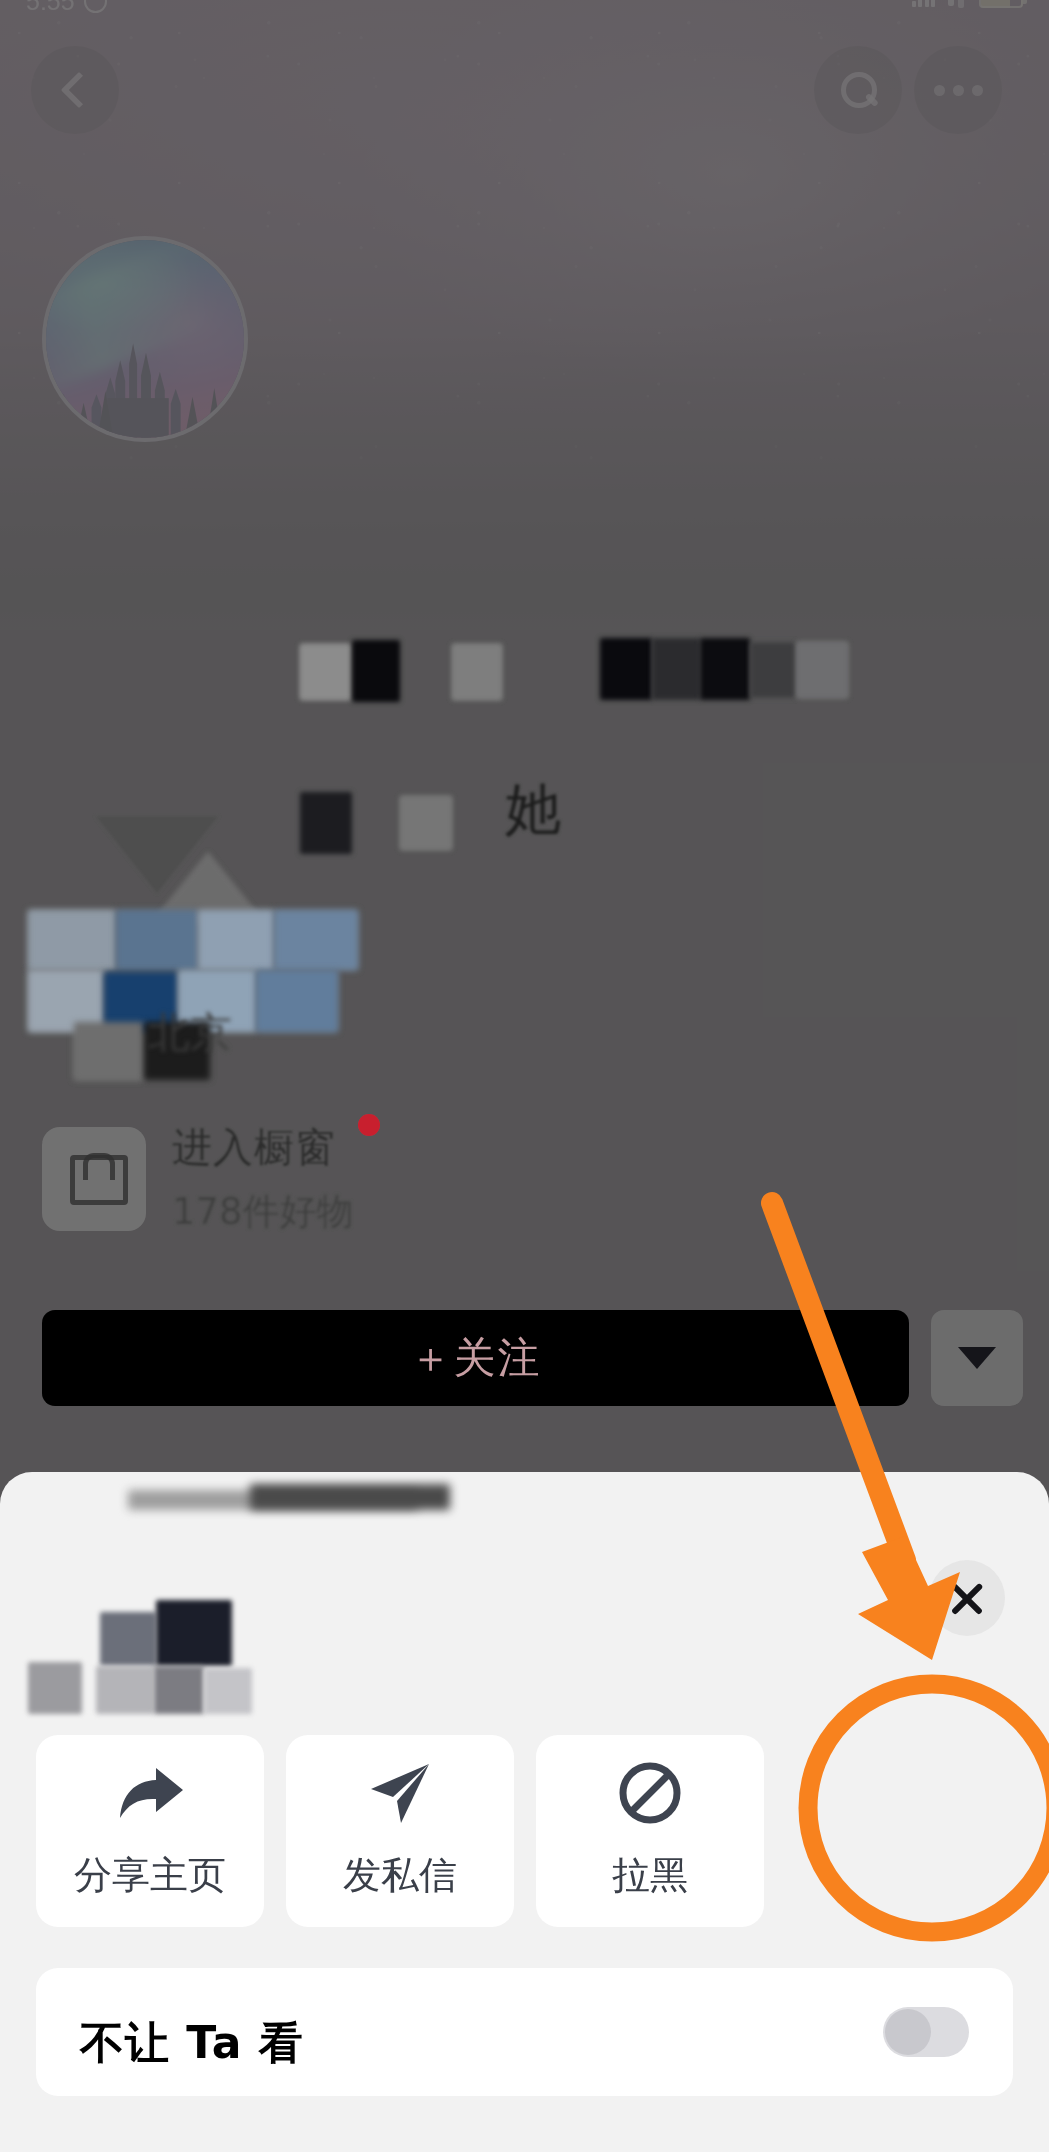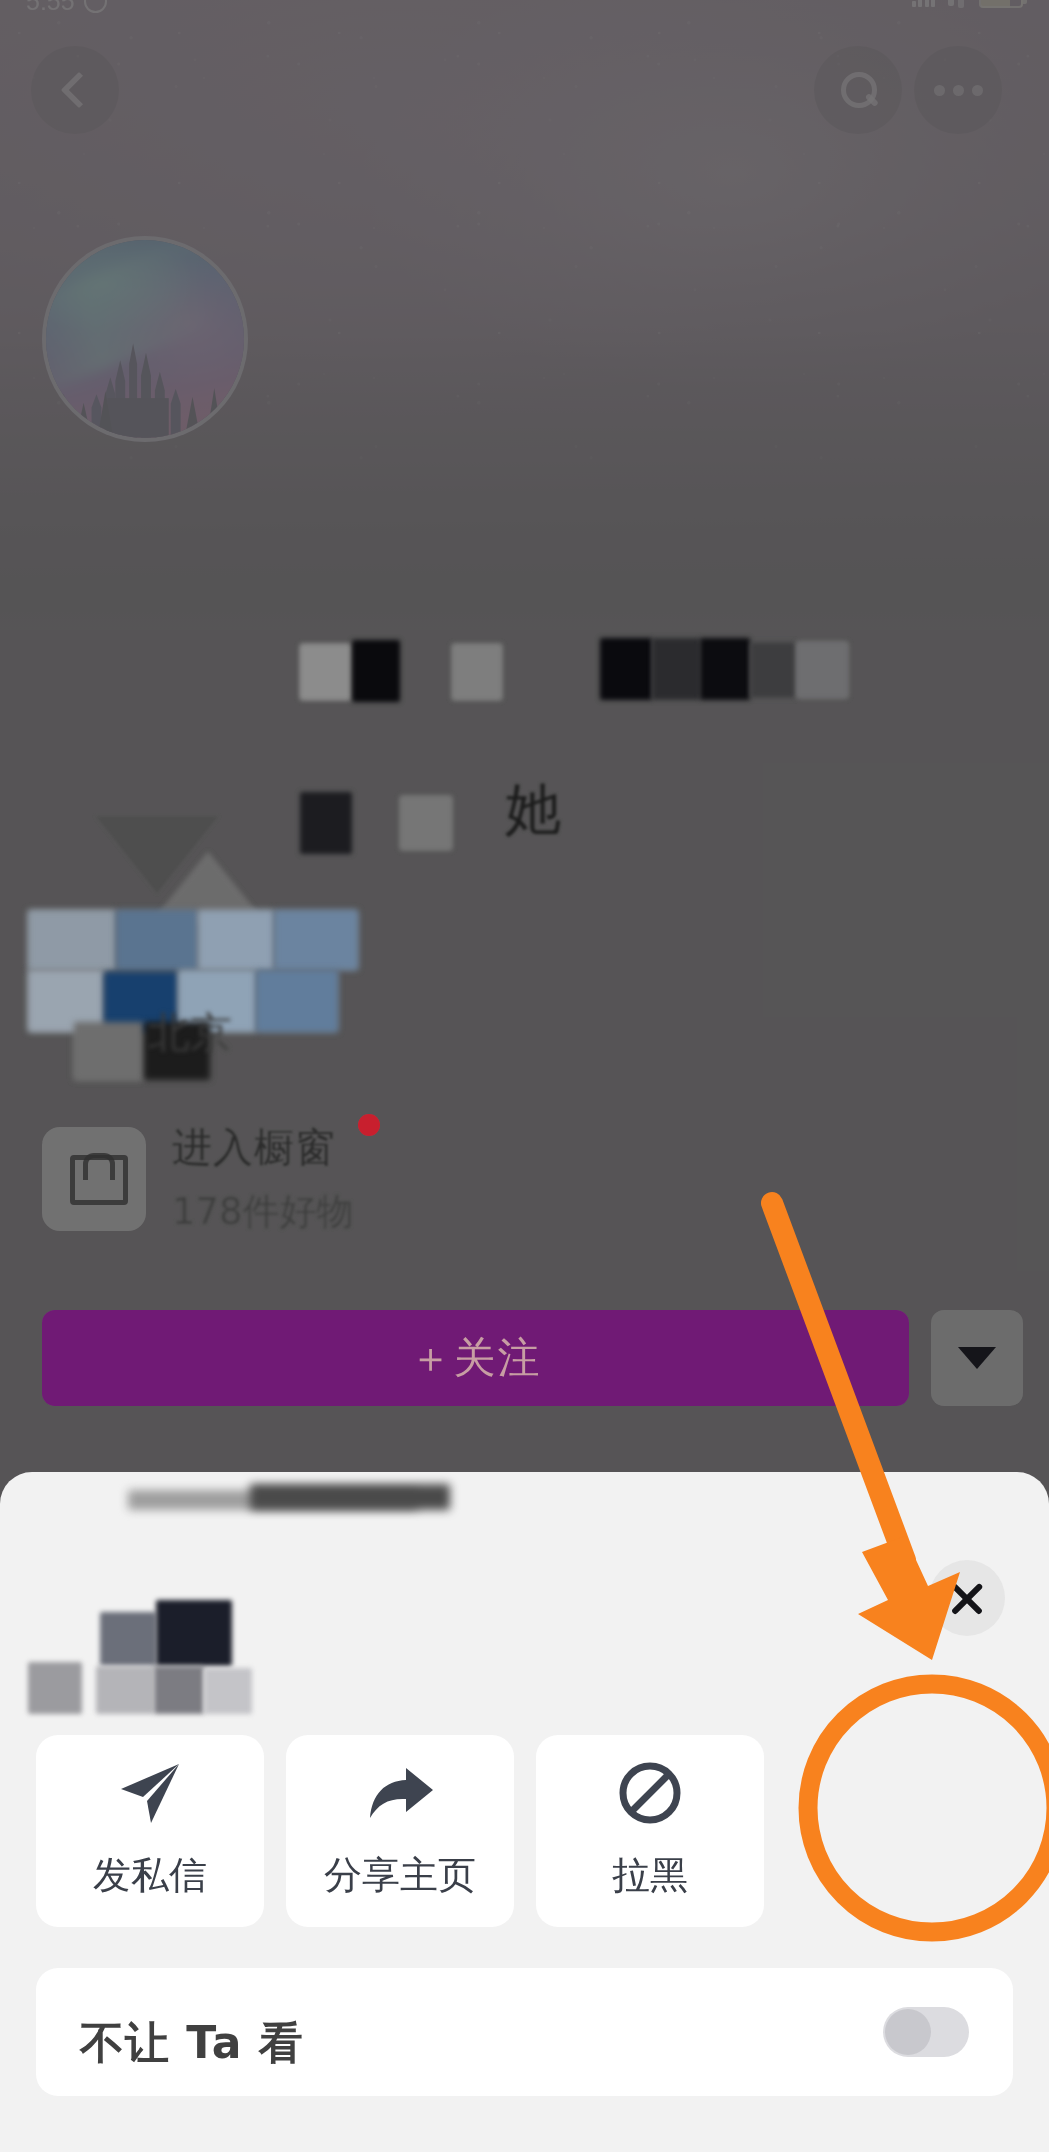--- a/index.html
+++ b/index.html
@@ -174,21 +174,21 @@
     font-family:"DejaVu Sans",sans-serif;
   }
   .sc-dot{
     position:absolute; right:-26px; top:-6px; width:22px;height:22px;border-radius:50%;
     background:#c81f2e;
   }
 
   
   .follow-row{ position:absolute; left:42px; top:690px; display:flex; gap:22px; align-items:center; }
   .follow-btn{
-    width:867px;height:96px;border-radius:13px;background:#701a75;
+    width:867px;height:96px;border-radius:13px;background:#000000;
     display:flex;align-items:center;justify-content:center;
     font-size:42px;color:#c79ea3;letter-spacing:2px;
     font-family:"DejaVu Sans",sans-serif;
   }
   .follow-caret{
     width:92px;height:96px;border-radius:13px;background:rgba(125,125,125,.45);
     display:flex;align-items:center;justify-content:center;
   }
   .caret-dn{ width:0;height:0;border-left:19px solid transparent;border-right:19px solid transparent;border-top:22px solid #15151a; }
 
@@ -226,21 +226,21 @@
   }
   .act-label{ font-size:38px;color:#3a3f49; font-family:"DejaVu Sans",sans-serif; }
   .act-ic{ width:72px;height:62px; display:flex;align-items:center;justify-content:center; }
 
   .row-toggle{
     position:absolute; left:36px; top:1968px; width:977px; height:128px;
     background:#fff; border-radius:22px;
     display:flex;align-items:center;justify-content:space-between;
     padding:0 44px;
   }
-  .rt-label{ font-size:44px;color:#404040;font-weight:700; font-family:"DejaVu Sans",sans-serif; letter-spacing:1px;margin-top:22px;}
+  .rt-label{ font-size:44px;color:#000000;font-weight:700; font-family:"DejaVu Sans",sans-serif; letter-spacing:1px;margin-top:22px;}
   .switch{ width:86px;height:50px;border-radius:25px;background:#dcdce0;position:relative; }
   .switch .knob{ position:absolute;left:2px;top:2px;width:46px;height:46px;border-radius:50%;background:#c8c8cd; }
 
   
   .annot{ position:absolute; inset:0; pointer-events:none; }
 </style>
 </head>
 <body>
 
 <div class="screen">
@@ -439,35 +439,35 @@
       <div class="sheet-close">
         <span class="x-g"></span>
       </div>
     </div>
   </div>
 
   <div class="actions" style="z-index:6;">
 
     <div class="act">
       <span class="act-ic">
+        <svg width="70" height="58" viewBox="0 0 70 58">
+          <path d="M41 4 L68 26 L41 48 L41 35 C24 34 13 40 5 54 C7 30 20 17 41 16 Z" fill="#3e4450"></path>
+        </svg>
+      </span>
+      <span class="act-label">分享主页</span>
+    </div>
+
+    <div class="act">
+      <span class="act-ic">
         <svg width="66" height="64" viewBox="0 0 66 64">
           <path d="M62 3 L4 28 L26 36 Z" fill="#3e4450"></path>
           <path d="M62 3 L30 40 L34 62 Z" fill="#3e4450"></path>
         </svg>
       </span>
       <span class="act-label">发私信</span>
-    </div>
-
-    <div class="act">
-      <span class="act-ic">
-        <svg width="70" height="58" viewBox="0 0 70 58">
-          <path d="M41 4 L68 26 L41 48 L41 35 C24 34 13 40 5 54 C7 30 20 17 41 16 Z" fill="#3e4450"></path>
-        </svg>
-      </span>
-      <span class="act-label">分享主页</span>
     </div>
 
 
     <div class="act">
       <span class="act-ic">
         <svg width="66" height="66" viewBox="0 0 66 66">
           <circle cx="33" cy="33" r="27" fill="none" stroke="#3e4450" stroke-width="7"></circle>
           <line x1="15" y1="51" x2="51" y2="15" stroke="#3e4450" stroke-width="7" stroke-linecap="round"></line>
         </svg>
       </span>

